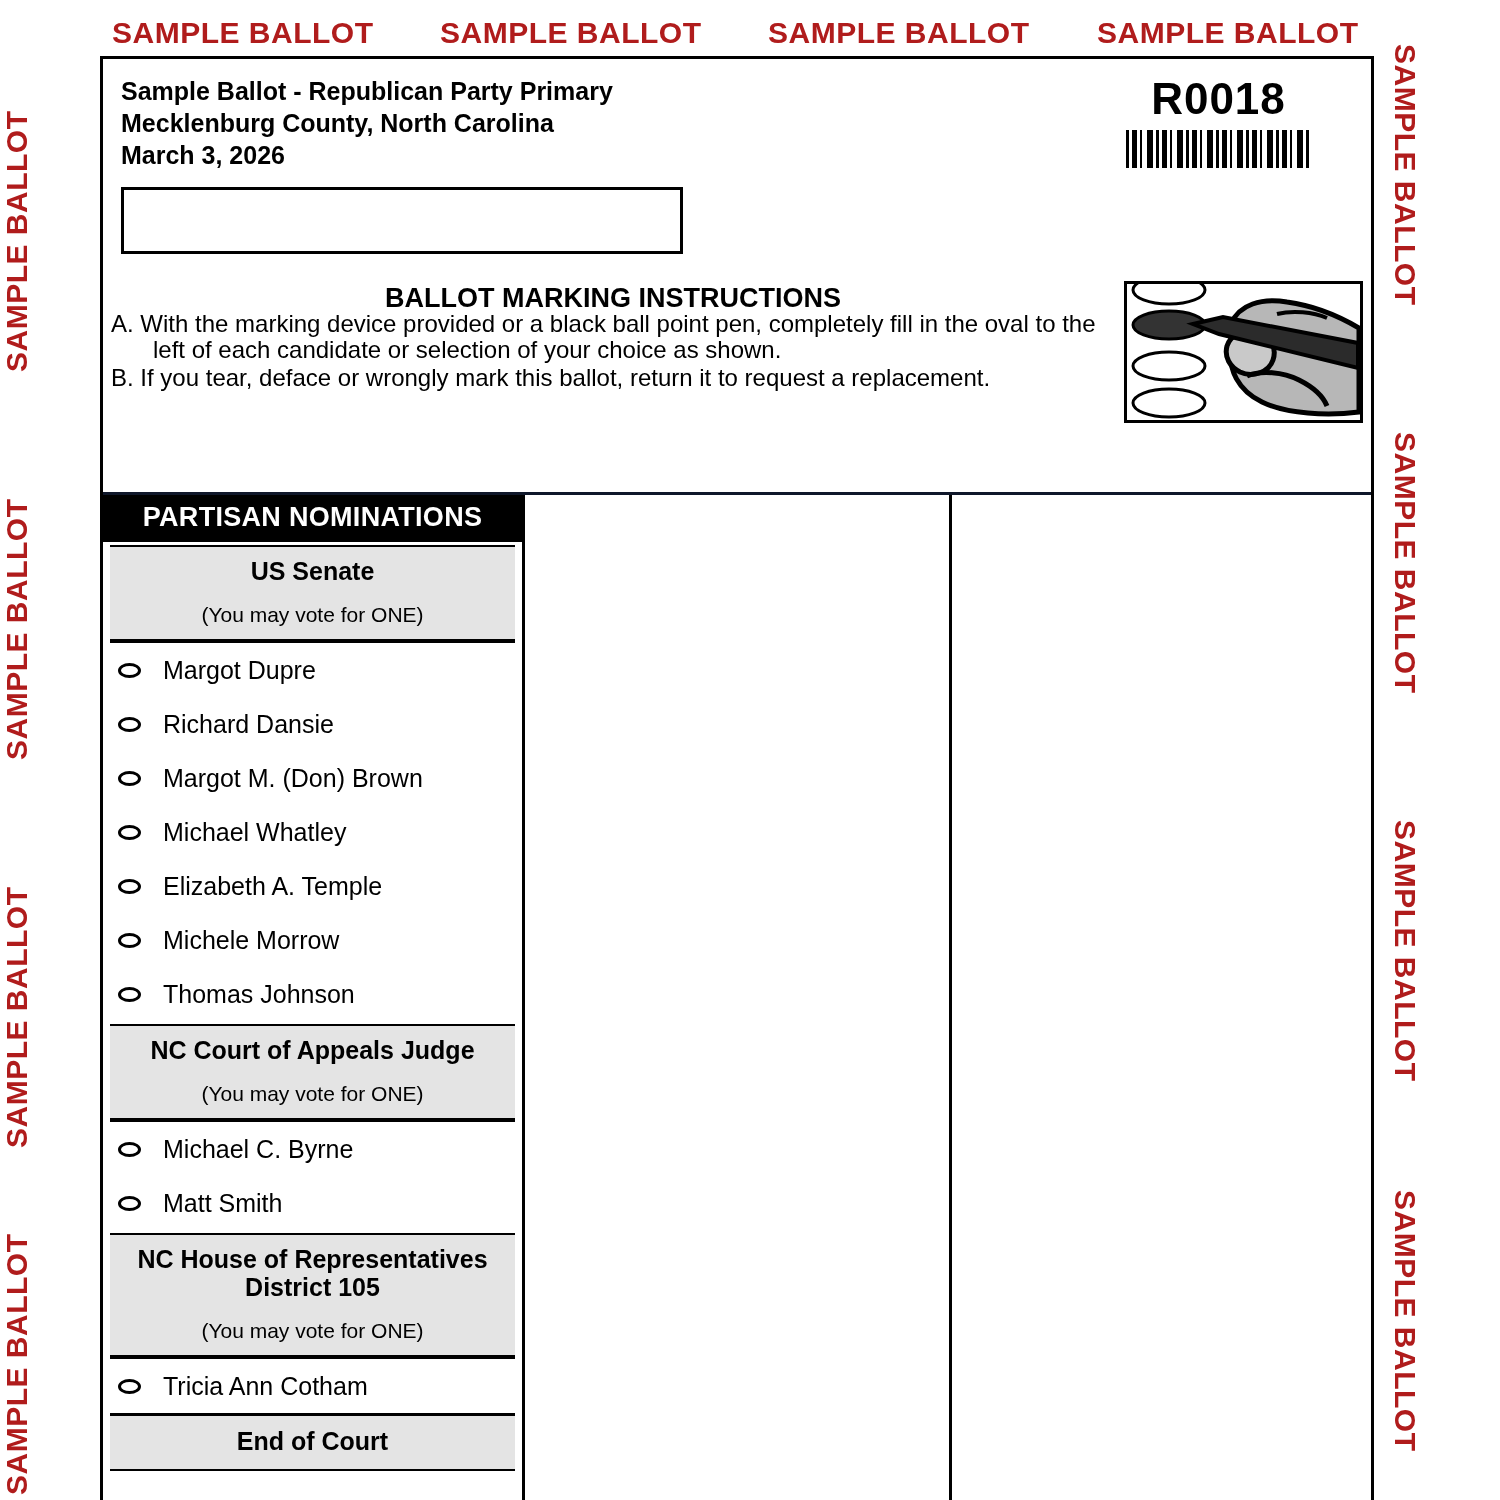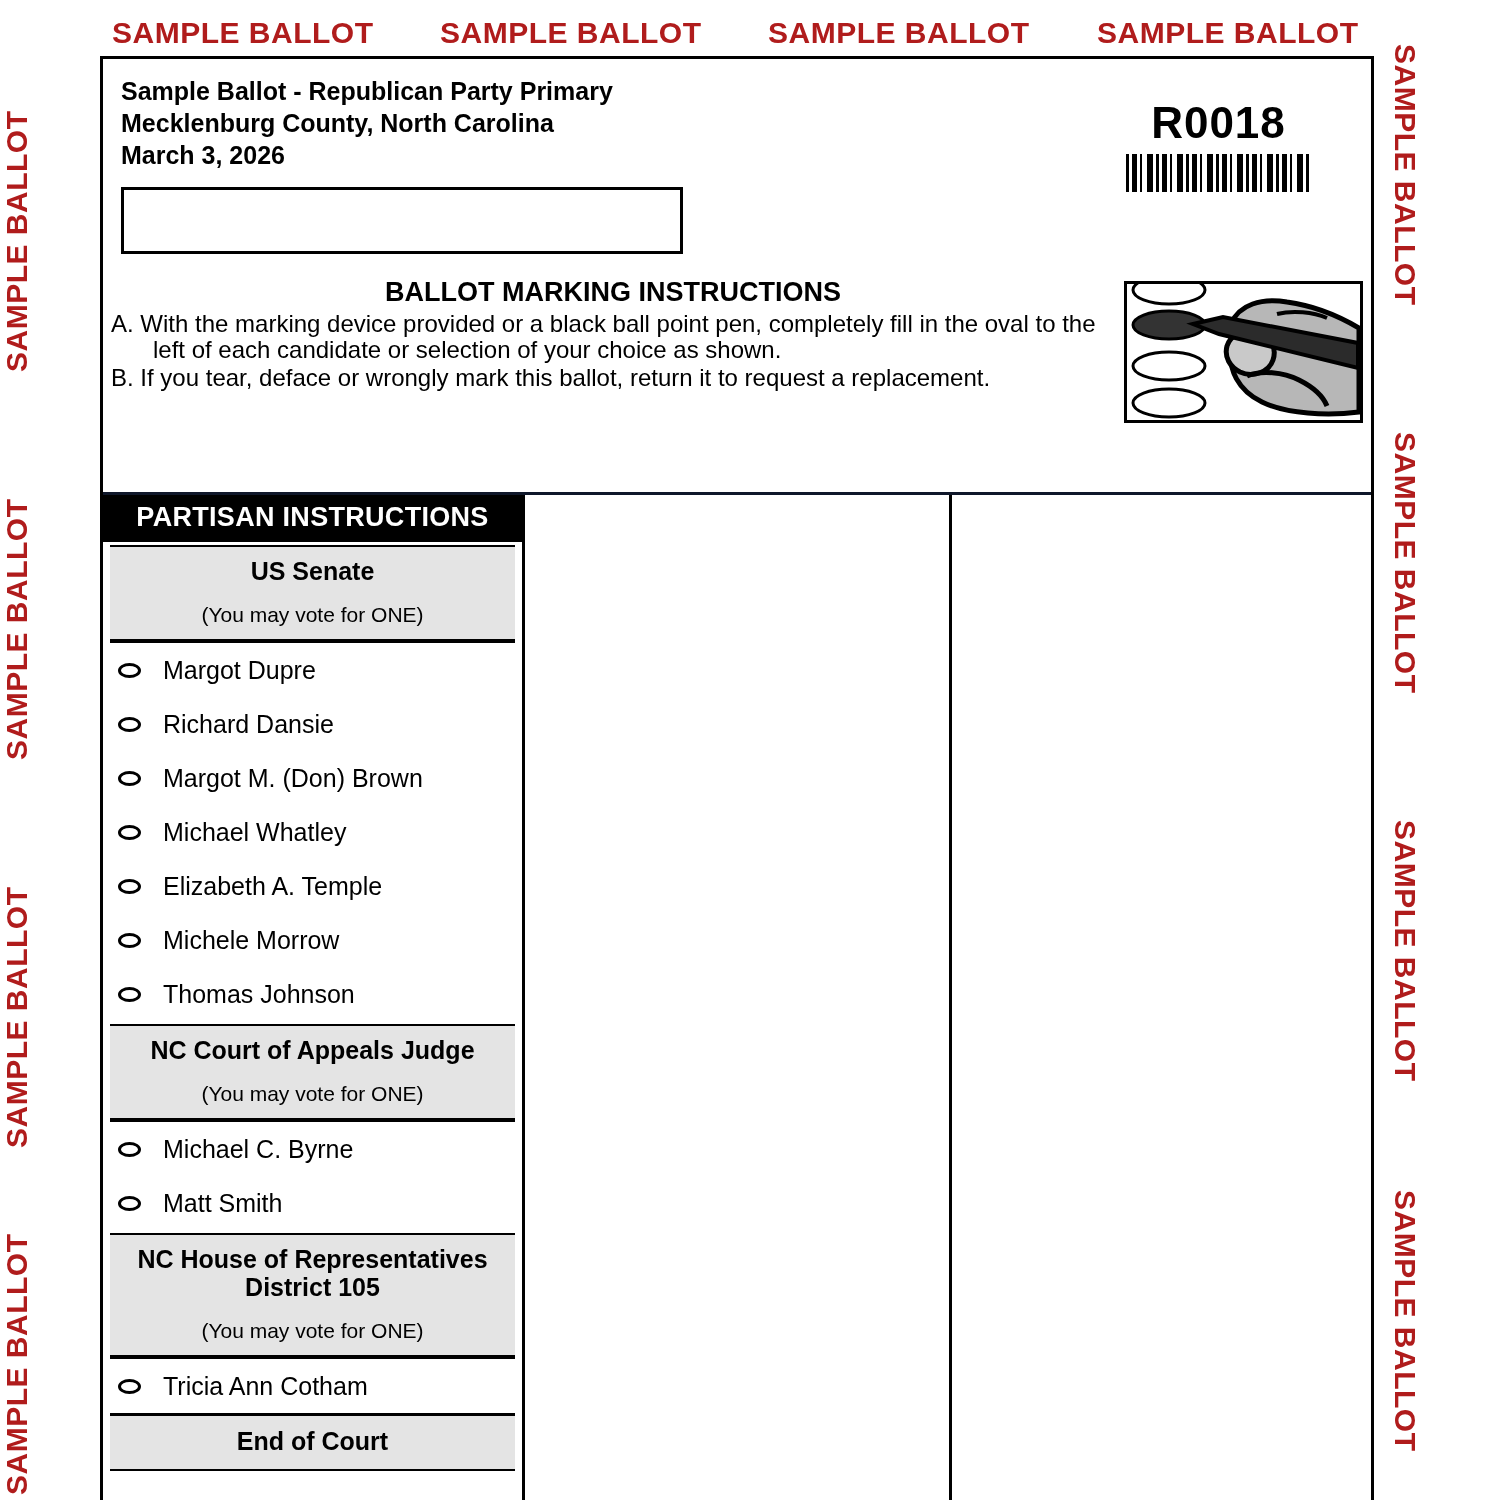--- a/index.html
+++ b/index.html
@@ -70,21 +70,20 @@
     line-height: 1.28;
     color: #000;
   }
   #header-title div { white-space: nowrap; }
 
   #ballot-id-block {
     position: absolute;
     right: 60px;
     top: 18px;
     text-align: center;
-    margin-top: 24px;
   }
   #ballot-id {
     font-size: 44px;
     font-weight: bold;
     letter-spacing: 1px;
     line-height: 1;
   }
   #ballot-barcode {
     margin-top: 9px;
     height: 38px;
@@ -108,21 +107,21 @@
     top: 128px;
     width: 562px;
     height: 67px;
     border: 3px solid #000;
     box-sizing: border-box;
     background: #fff;
   }
 
   #instructions-title {
     position: absolute;
-    top: 218px;
+    top: 224px;
     left: 0;
     width: 1020px;
     text-align: center;
     font-size: 27px;
     font-weight: bold;
   }
   #instructions-body {
     position: absolute;
     top: 252px;
     left: 8px;
@@ -298,21 +297,21 @@
         <path d="M66 40 L96 33 L231 59 L231 84 L92 50 Z" fill="#2b2b2b" stroke="#000" stroke-width="4"></path>
 
         <rect x="1.5" y="1.5" width="230" height="133" fill="none" stroke="#000" stroke-width="0"></rect>
       </svg>
     </div>
   </div>
 
   <div id="ballot-body">
 
     <div class="col" id="col-1">
-      <div class="section-banner">PARTISAN INSTRUCTIONS</div>
+      <div class="section-banner">PARTISAN NOMINATIONS</div>
 
       <div class="contest">
         <div class="contest-header">
           <div class="contest-title">US Senate</div>
           <div class="contest-sub">(You may vote for ONE)</div>
         </div>
         <div class="candidates">
           <div class="candidate-row">
             <span class="oval"></span>
             <span class="cand-name">Margot Dupre</span>

